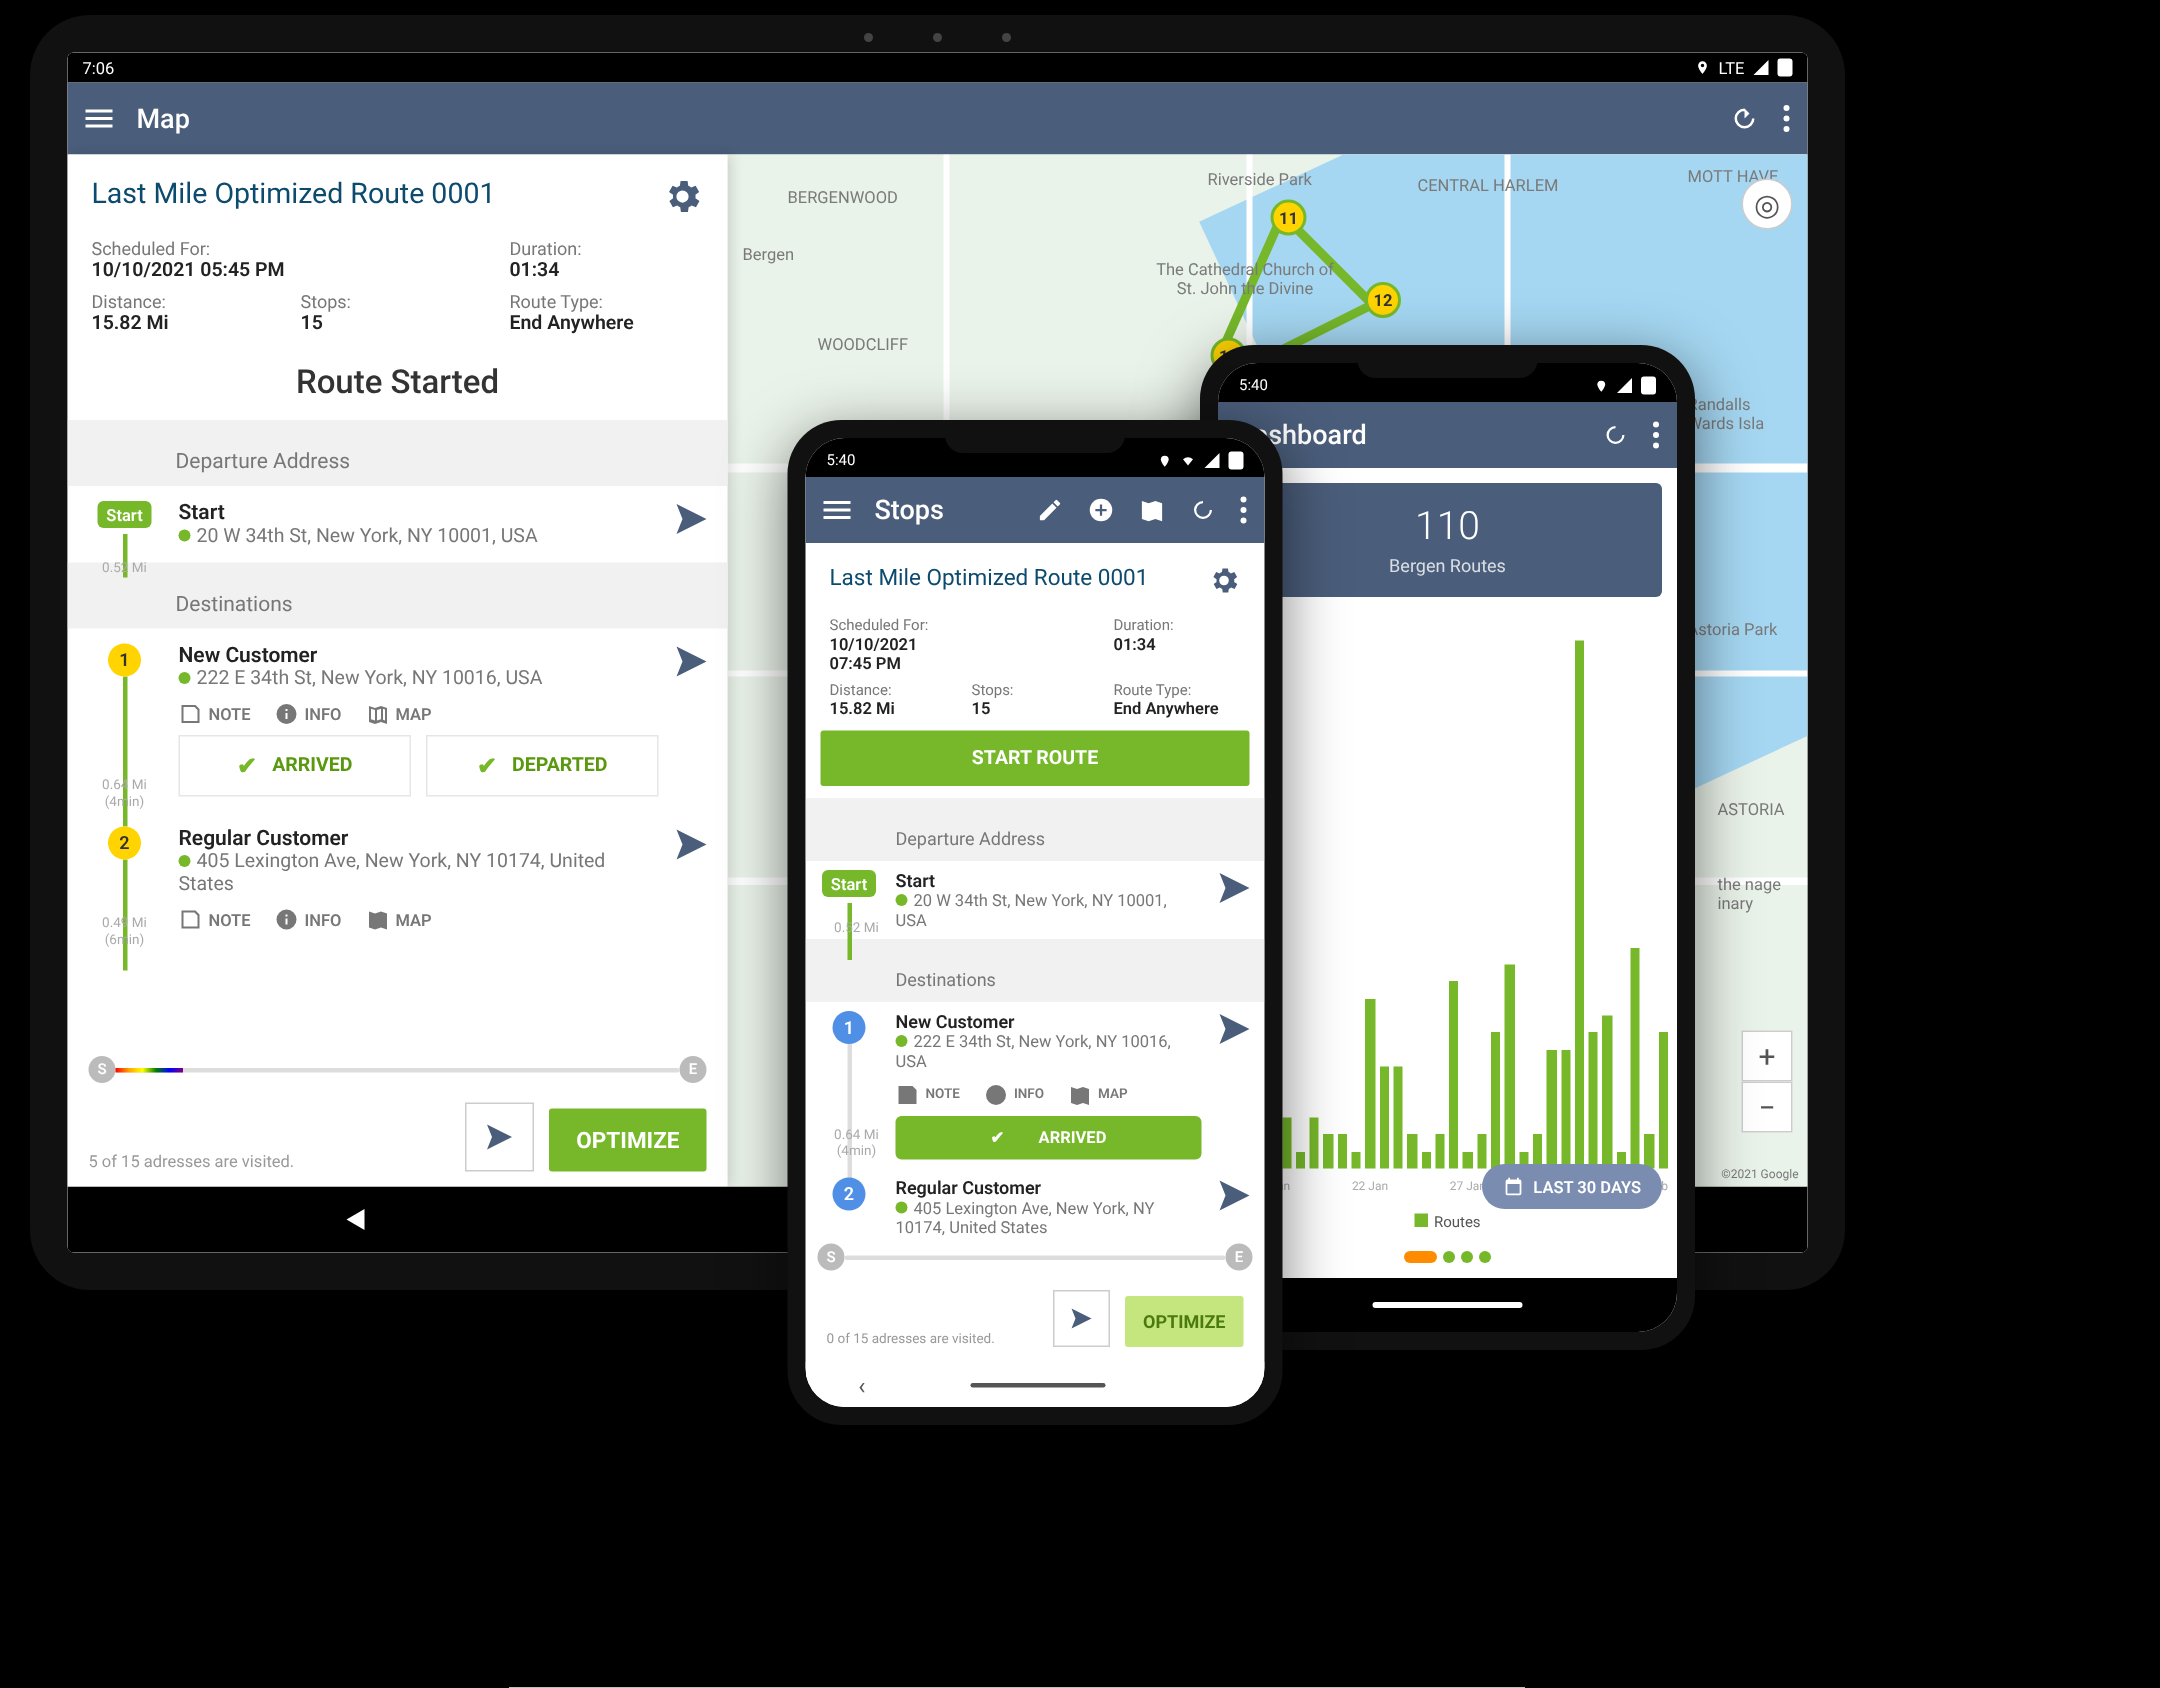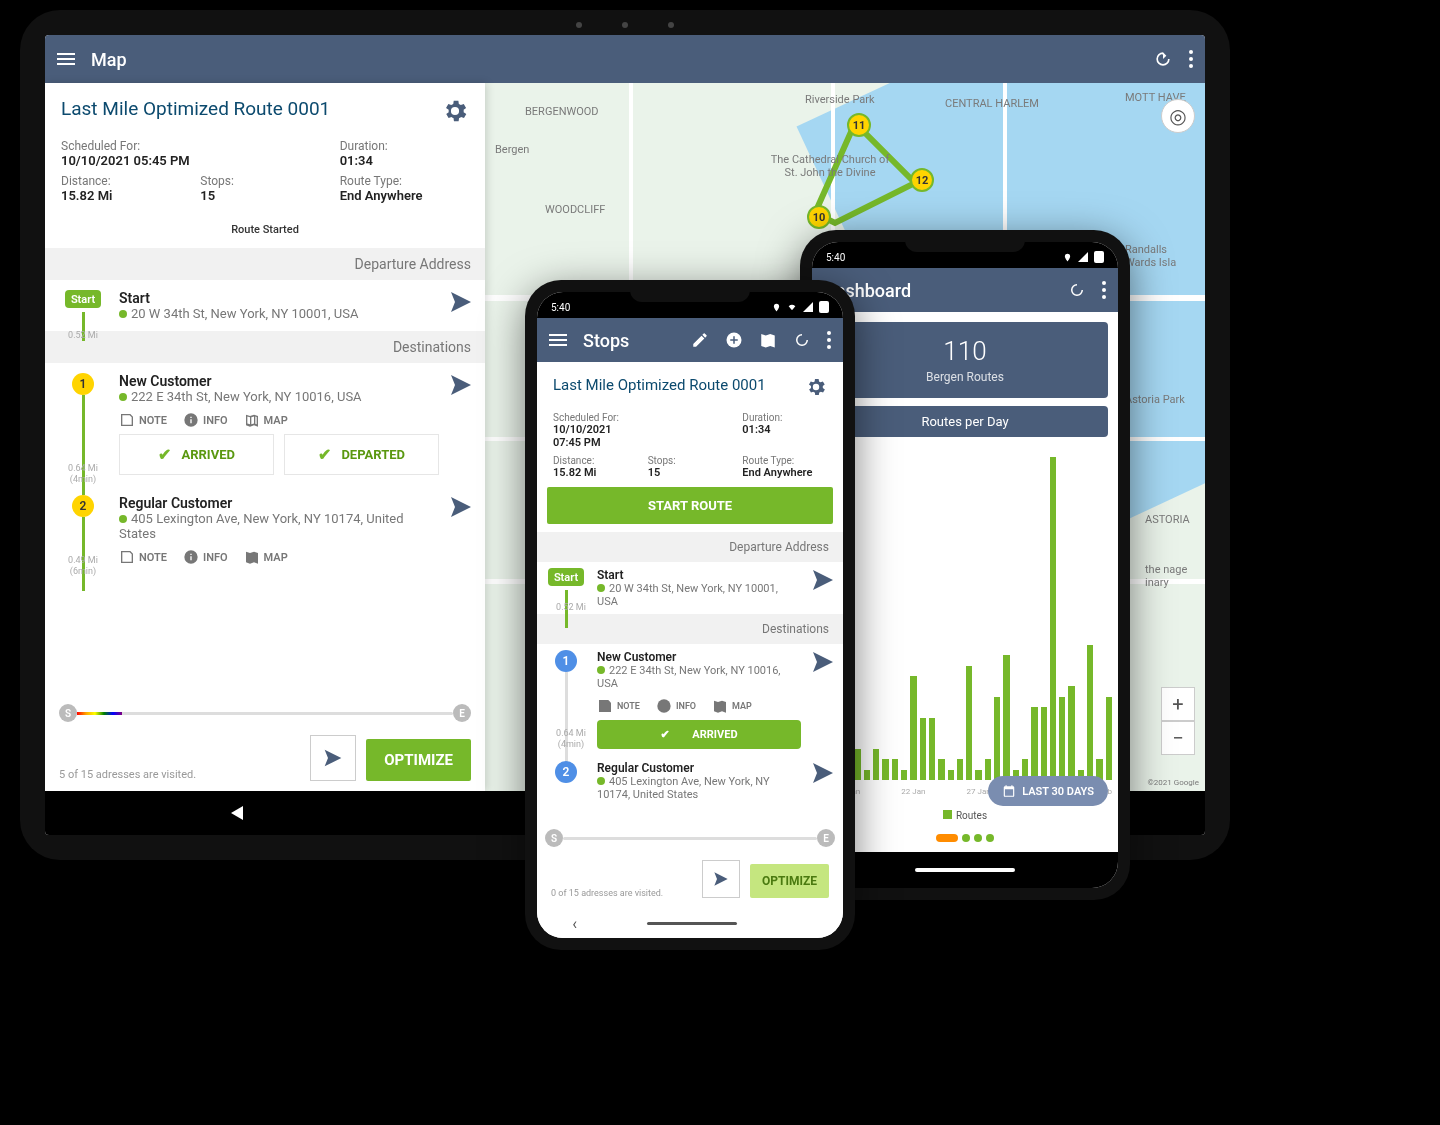--- a/index.html
+++ b/index.html
@@ -47,22 +47,22 @@
 
   
   .panel{width:440px;min-width:440px;background:#fff;box-shadow:2px 0 8px rgba(0,0,0,.15);display:flex;flex-direction:column;position:relative;z-index:2;}
   .panel-header{padding:14px 16px;display:flex;align-items:flex-start;justify-content:space-between;}
   .panel-title{font-size:19px;font-weight:400;color:#0c4a6e;}
   .gear{width:28px;height:28px;cursor:pointer;}
   .gear svg{width:100%;height:100%;fill:var(--navy);}
   .meta-grid{display:grid;grid-template-columns:1fr 1fr 1fr;padding:0 16px 12px 16px;gap:6px 10px;font-size:13px;}
   .meta-label{color:var(--gray-text);font-size:12px;}
   .meta-val{font-weight:600;color:#222;}
-  .route-started{text-align:center;font-size:11px;font-weight:500;color:#333;padding:8px 0 12px 0;}
-  .section-head{background:var(--light);padding:8px 14px 8px 72px;color:var(--gray-text);font-size:14px;text-align:right;}
+  .route-started{text-align:center;font-size:22px;font-weight:500;color:#333;padding:8px 0 12px 0;}
+  .section-head{background:var(--light);padding:20px 14px 8px 72px;color:var(--gray-text);font-size:14px;}
   .stops-list{flex:1;overflow:hidden;position:relative;}
   .stop{display:flex;padding:10px 12px;gap:10px;}
   .stop-num-col{width:52px;display:flex;flex-direction:column;align-items:center;position:relative;}
   .stop-num{width:22px;height:22px;border-radius:50%;font-size:12px;font-weight:600;display:flex;align-items:center;justify-content:center;background:var(--yellow);color:#333;z-index:1;}
   .stop-num.start{background:var(--green);color:#fff;border-radius:4px;width:36px;height:18px;font-size:11px;}
   .stop-num.blue{background:#4f8fe6;color:#fff;}
   .stop-line{position:absolute;top:22px;bottom:-20px;width:3px;background:var(--green);}
   .stop-body{flex:1;}
   .stop-name{font-size:14px;font-weight:600;color:#222;}
   .stop-addr{font-size:13px;color:var(--gray-text);}
@@ -148,20 +148,31 @@
 
 <div class="canvas">
 
   <div class="tablet">
     <div class="tablet-speaker">
         <span></span>
         <span></span>
         <span></span>
       </div>
     <div class="tablet-screen">
+      <div class="statusbar">
+        <span>7:06</span>
+        <div class="right">
+          <svg viewBox="0 0 24 24" width="10" height="10" fill="#fff">
+              <path d="M12 2a7 7 0 0 0-7 7c0 5 7 13 7 13s7-8 7-13a7 7 0 0 0-7-7zm0 9.5A2.5 2.5 0 1 1 12 6a2.5 2.5 0 0 1 0 5.5z"></path>
+            </svg>
+          <span>LTE</span>
+          <span class="signal"></span>
+          <span class="battery"></span>
+        </div>
+      </div>
 
       <div class="app">
         <div class="appbar">
           <div class="hamburger">
               <span></span>
               <span></span>
               <span></span>
             </div>
           <div class="title">Map</div>
           <div class="spacer"></div>
@@ -394,21 +405,20 @@
             <span></span>
             <span></span>
             <span></span>
           </div>
       </div>
       <div style="flex:1;display:flex;flex-direction:column;position:relative;">
         <div class="card">
           <div class="big">110</div>
           <div class="sub">Bergen Routes</div>
         </div>
-        <div class="card-label">Routes per Day</div>
         <div class="chart">
           <div class="chart-bars" id="chart-bars">
               <div class="bar" style="height: 3.125%;"></div>
               <div class="bar" style="height: 3.125%;"></div>
               <div class="bar" style="height: 9.375%;"></div>
               <div class="bar" style="height: 3.125%;"></div>
               <div class="bar" style="height: 9.375%;"></div>
               <div class="bar" style="height: 6.25%;"></div>
               <div class="bar" style="height: 6.25%;"></div>
               <div class="bar" style="height: 3.125%;"></div>

